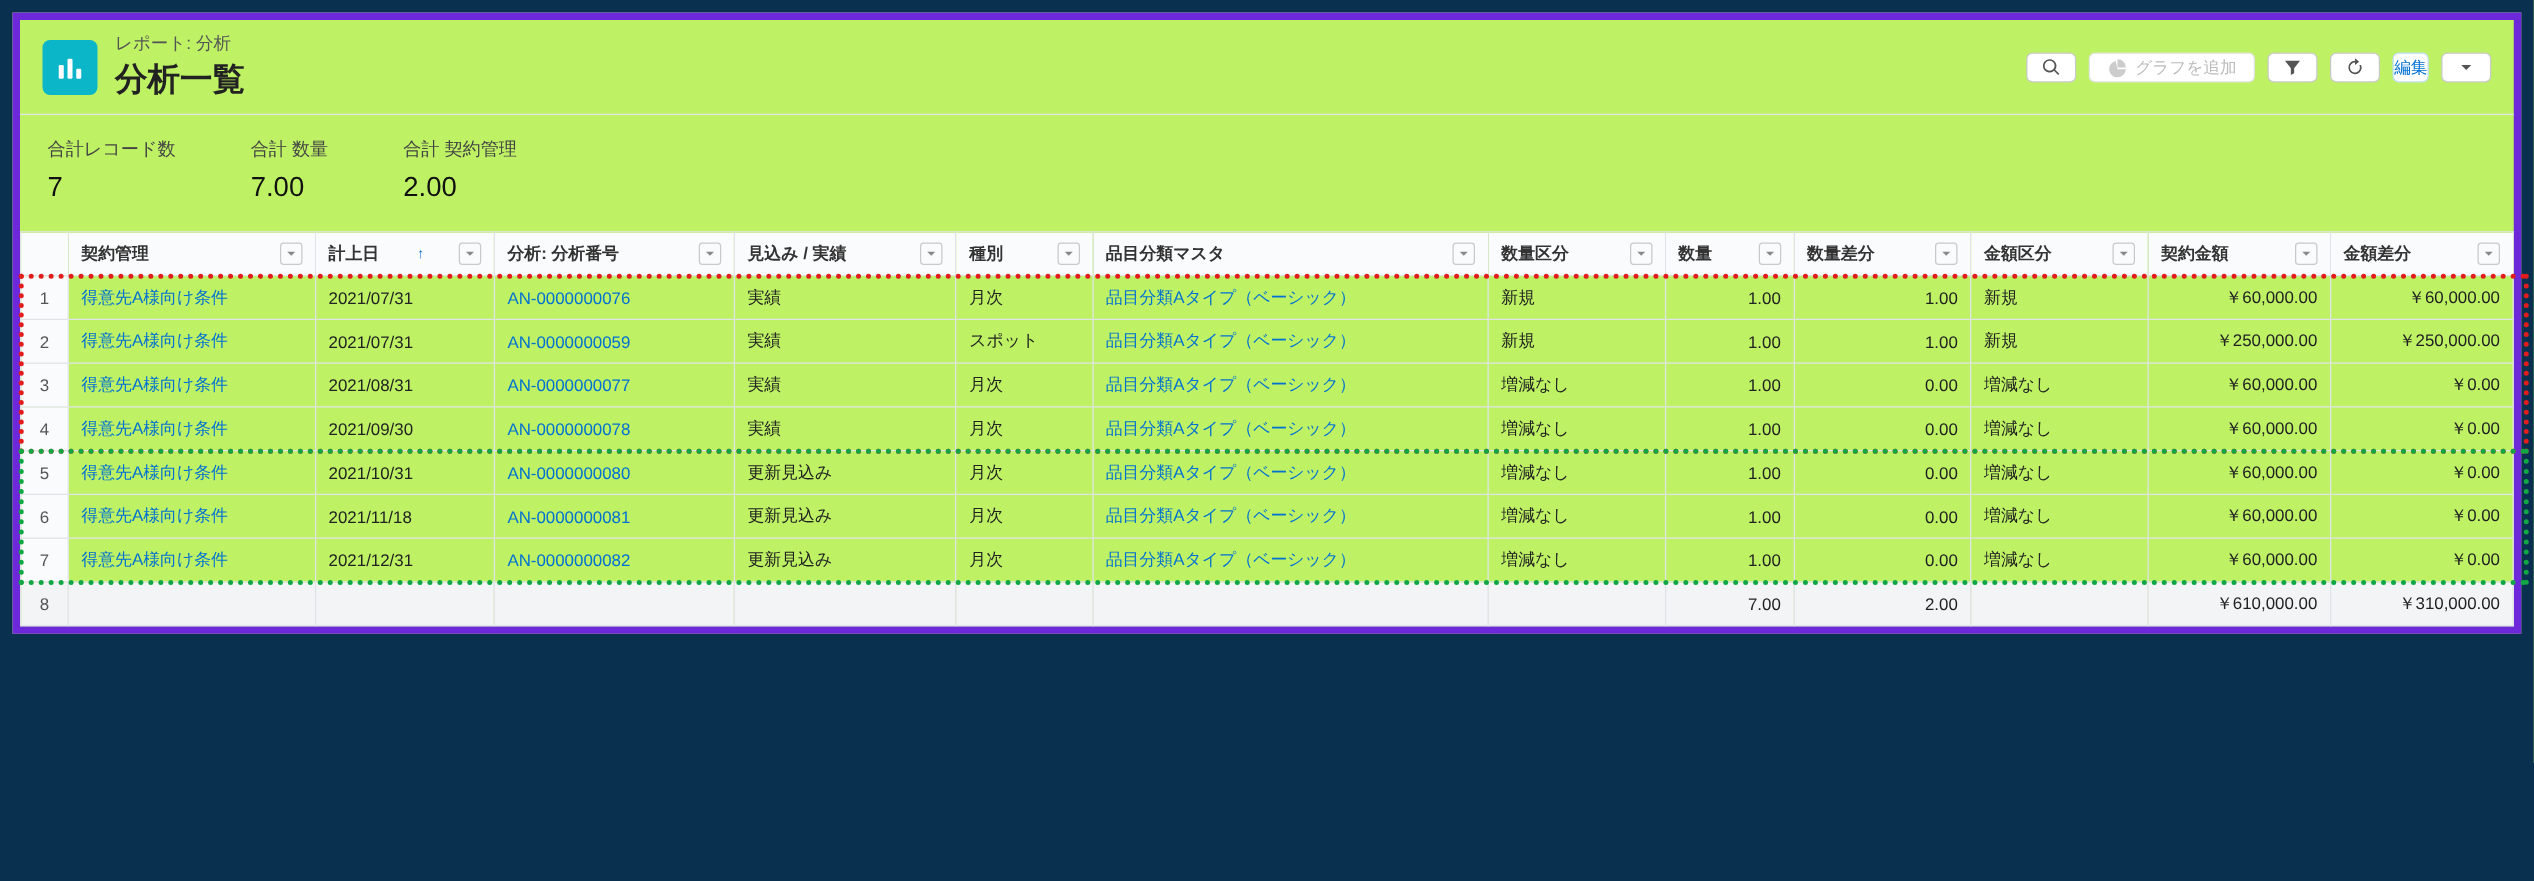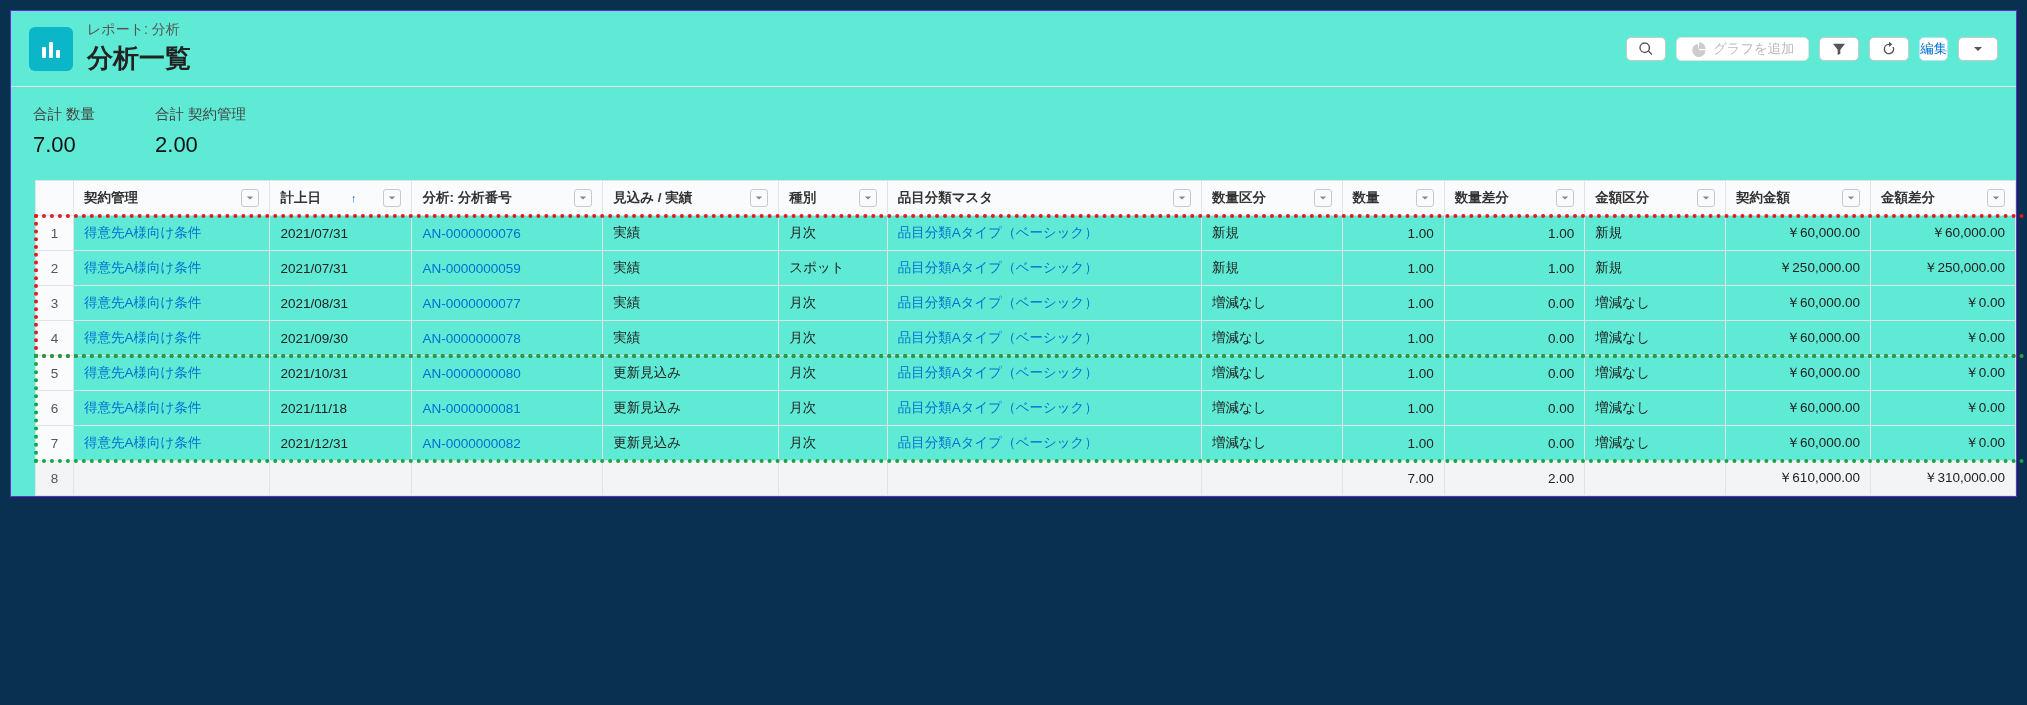--- a/index.html
+++ b/index.html
@@ -4,22 +4,22 @@
 <style>
   * { box-sizing: border-box; margin: 0; padding: 0; }
   body {
     font-family: -apple-system, BlinkMacSystemFont, "Segoe UI", "Hiragino Sans", "Meiryo", sans-serif;
     font-size: 13px;
     color: #222;
     background: #0a3050;
     padding: 10px;
   }
   .page {
-    background: #5eead4;
-    border: 1px solid #6d28d9;
+    background: #bef264;
+    border: 6px solid #6d28d9;
     width: 100%;
   }
   
   .header-bar {
     display: flex;
     align-items: center;
     padding: 10px 18px;
     border-bottom: 1px solid #e5e5e5;
   }
   .app-icon {
@@ -93,21 +93,21 @@
     width: 18px; height: 18px;
     border: 1px solid #c9c9c9;
     border-radius: 3px;
     display: inline-flex; align-items:center; justify-content:center;
     cursor: pointer;
     flex: 0 0 auto;
   }
   .filter-btn svg { width:8px; height:8px; fill:#888;}
   .sort-up { color:#0070d2; font-size:11px; margin-left:3px;}
   
-  .table-wrap { position: relative; margin-left: 24px; }
+  .table-wrap { position: relative; }
   .highlight { position: absolute; pointer-events: none; }
   .highlight.red { border: 4px dotted #e01c1c; }
   .highlight.green { border: 4px dotted #11a745; }
 </style>
 </head>
 <body>
 
 <div class="page">
 
   <div class="header-bar">
@@ -150,20 +150,24 @@
       <button class="btn icon-only">
         <svg viewBox="0 0 24 24">
             <path d="M6 9l6 6 6-6z"></path>
           </svg>
       </button>
     </div>
   </div>
 
   <div class="summary">
     <div>
+      <div class="metric-label">合計レコード数</div>
+      <div class="metric-value">7</div>
+    </div>
+    <div>
       <div class="metric-label">合計 数量</div>
       <div class="metric-value">7.00</div>
     </div>
     <div>
       <div class="metric-label">合計 契約管理</div>
       <div class="metric-value">2.00</div>
     </div>
   </div>
 
   <div class="table-wrap">

